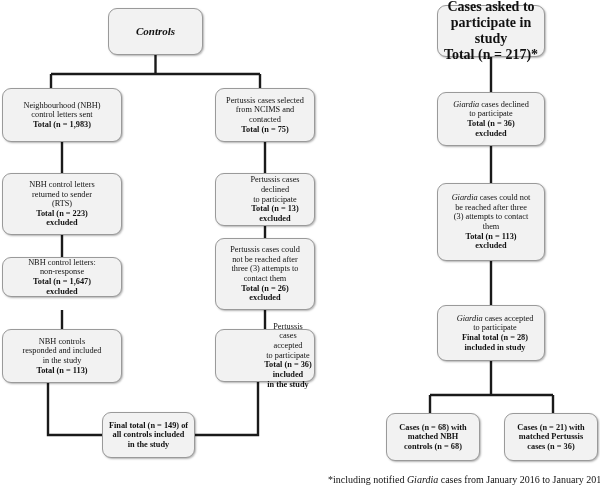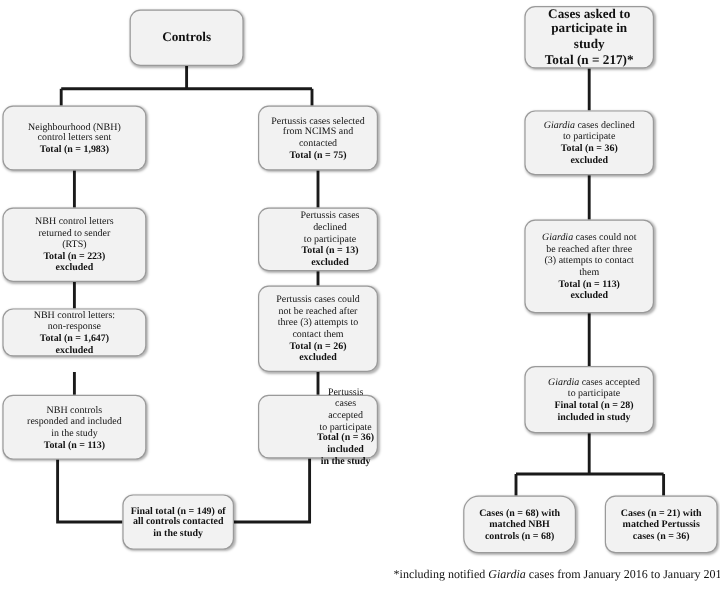--- a/index.html
+++ b/index.html
@@ -47,25 +47,26 @@
     width: 100%;
   }
   .node b {
     font-weight: bold;
   }
   .node i {
     font-style: italic;
   }
   .node.bold-all {
     font-weight: bold;
-    font-size: 11px;
+    font-size: 14px;
   }
   .node.title-node {
     font-weight: bold;
     font-size: 11px;
+    font-style: italic;
   }
   .footnote {
     position: absolute;
     font-size: 10px;
     color: #111111;
     white-space: nowrap;
     z-index: 2;
   }
   .footnote i { font-style: italic; }
 </style>
@@ -137,40 +138,40 @@
 
   <div class="node" style="left: 215px; top: 238px; width: 100px; height: 72px;">
     <span class="inner">Pertussis cases could<br>not be reached after<br>three (3) attempts to<br>contact them<br><b>Total (n = 26)</b><br><b>excluded</b></span>
   </div>
 
   <div class="node" style="left: 215px; top: 329px; width: 100px; height: 53px; padding-left: 48px;">
     <span class="inner">Pertussis cases accepted<br>to participate<br><b>Total (n = 36) included</b><br><b>in the study</b></span>
   </div>
 
   <div class="node" style="left: 102px; top: 412px; width: 93px; height: 46px;">
-    <span class="inner"><b>Final total (n = 149) of</b><br><b>all controls contacted</b><br><b>in the study</b></span>
+    <span class="inner"><b>Final total (n = 149) of</b><br><b>all controls included</b><br><b>in the study</b></span>
   </div>
 
   <div class="node bold-all" style="left: 437px; top: 5px; width: 108px; height: 52px;">
     <span class="inner">Cases asked to<br>participate in<br>study<br>Total (n = 217)*</span>
   </div>
 
   <div class="node" style="left: 437px; top: 92px; width: 108px; height: 54px;">
     <span class="inner"><i>Giardia</i> cases declined<br>to participate<br><b>Total (n = 36)</b><br><b>excluded</b></span>
   </div>
 
   <div class="node" style="left: 437px; top: 183px; width: 108px; height: 78px;">
     <span class="inner"><i>Giardia</i> cases could not<br>be reached after three<br>(3) attempts to contact<br>them<br><b>Total (n = 113)</b><br><b>excluded</b></span>
   </div>
 
   <div class="node" style="left: 437px; top: 305px; width: 108px; height: 56px; padding-left: 10px;">
     <span class="inner"><i>Giardia</i> cases accepted<br>to participate<br><b>Final total (n = 28)</b><br><b>included in study</b></span>
   </div>
 
-  <div class="node" style="left: 386px; top: 413px; width: 94px; height: 48px; border-radius: 13px;">
+  <div class="node" style="left: 386px; top: 413px; width: 94px; height: 48px;">
     <span class="inner"><b>Cases (n = 68) with</b><br><b>matched NBH</b><br><b>controls (n = 68)</b></span>
   </div>
 
   <div class="node" style="left: 504px; top: 413px; width: 94px; height: 48px;">
     <span class="inner"><b>Cases (n = 21) with</b><br><b>matched Pertussis</b><br><b>cases (n = 36)</b></span>
   </div>
 
   <div class="footnote" style="left: 328px; top: 474px;">*including notified <i>Giardia</i> cases from January 2016 to January 2017</div>
 
 </div>

